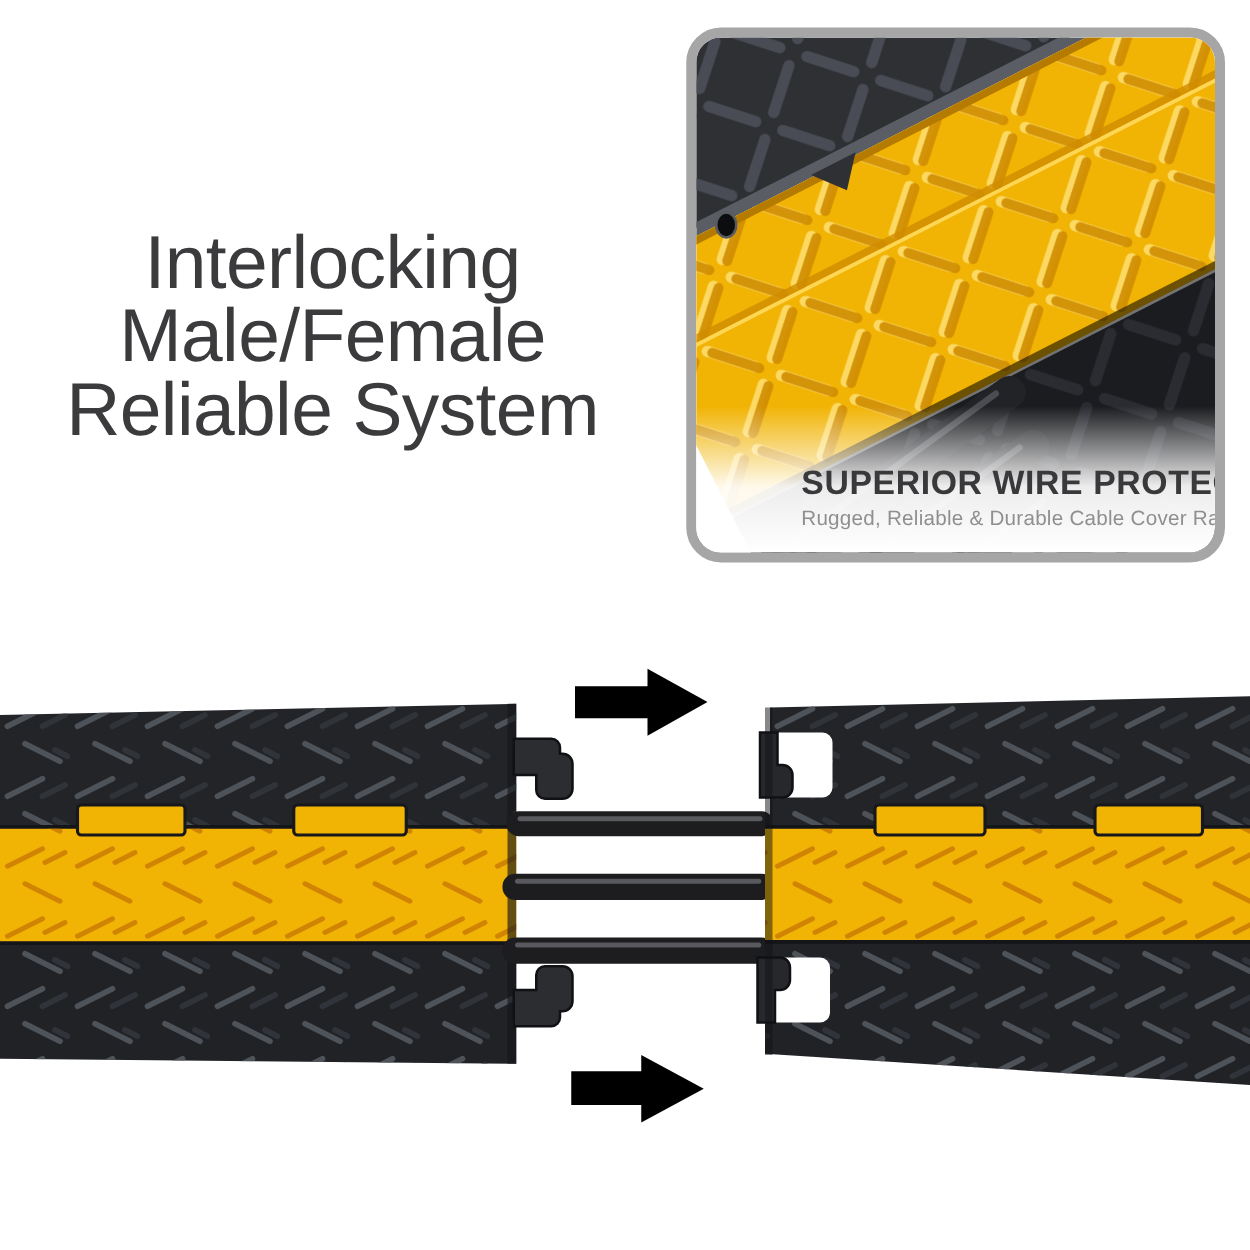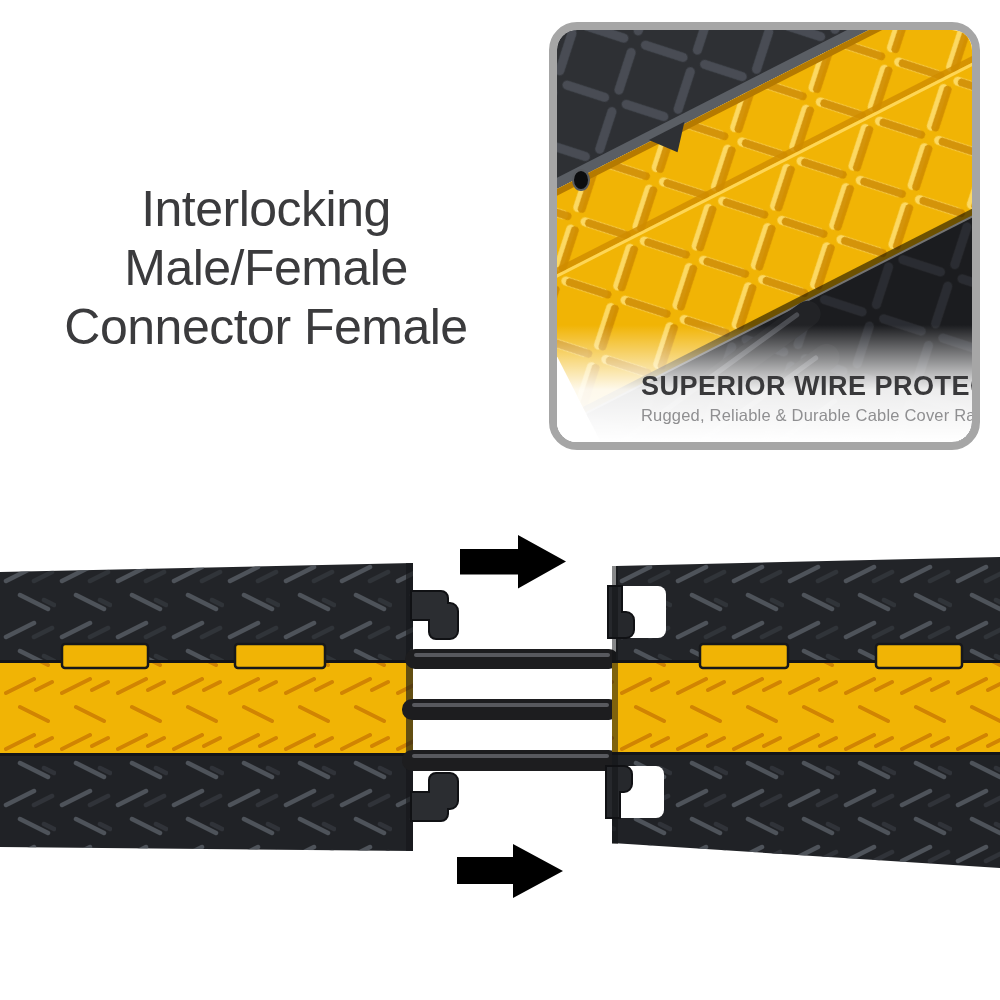--- a/index.html
+++ b/index.html
@@ -1,36 +1,36 @@
 <!DOCTYPE html>
 <html><head>
 <meta charset="utf-8">
 <style>
   html,body{margin:0;padding:0;background:#ffffff;}
   .stage{position:relative;width:1000px;height:1000px;background:#ffffff;overflow:hidden;
          font-family:"Liberation Sans",sans-serif;}
   .headline{position:absolute;left:0;top:180px;width:532px;text-align:center;
-            color:#3b3b3d;font-size:50px;line-height:59px;font-weight:400;letter-spacing:-0.5px;}
+            color:#3b3b3d;font-size:60px;line-height:59px;font-weight:400;letter-spacing:-0.5px;}
   .diagram-svg{position:absolute;left:0;top:0;width:1000px;height:1000px;}
   .inset{position:absolute;left:549px;top:22px;width:415px;height:412px;
          border:8px solid #a6a6a6;border-radius:28px;background:#ffffff;overflow:hidden;}
   .inset svg{position:absolute;left:0;top:0;}
   .inset-title{position:absolute;left:84px;right:2px;top:341px;text-align:center;
                color:#39393b;font-size:27px;font-weight:700;letter-spacing:0.5px;white-space:nowrap;}
   .inset-sub{position:absolute;left:84px;right:2px;top:376px;text-align:center;
              color:#8f8f91;font-size:16.5px;font-weight:400;letter-spacing:0.2px;white-space:nowrap;}
 </style>
 </head>
 <body>
 
 <div class="stage">
 
   <div class="headline">
     <div>Interlocking Male/Female</div>
-    <div>Connector Female</div>
+    <div>Reliable System</div>
   </div>
 
   <svg class="diagram-svg" viewBox="0 0 1000 1000">
     <defs>
       <pattern id="chevD" patternUnits="userSpaceOnUse" width="56" height="56">
         <g stroke="#565b62" stroke-width="4.5" stroke-linecap="round" fill="none" opacity="0.85">
           <path d="M6,21 L34,7"></path>
           <path d="M20,35 L48,49"></path>
         </g>
         <g stroke="#32353a" stroke-width="4.5" stroke-linecap="round" fill="none" opacity="0.9">

